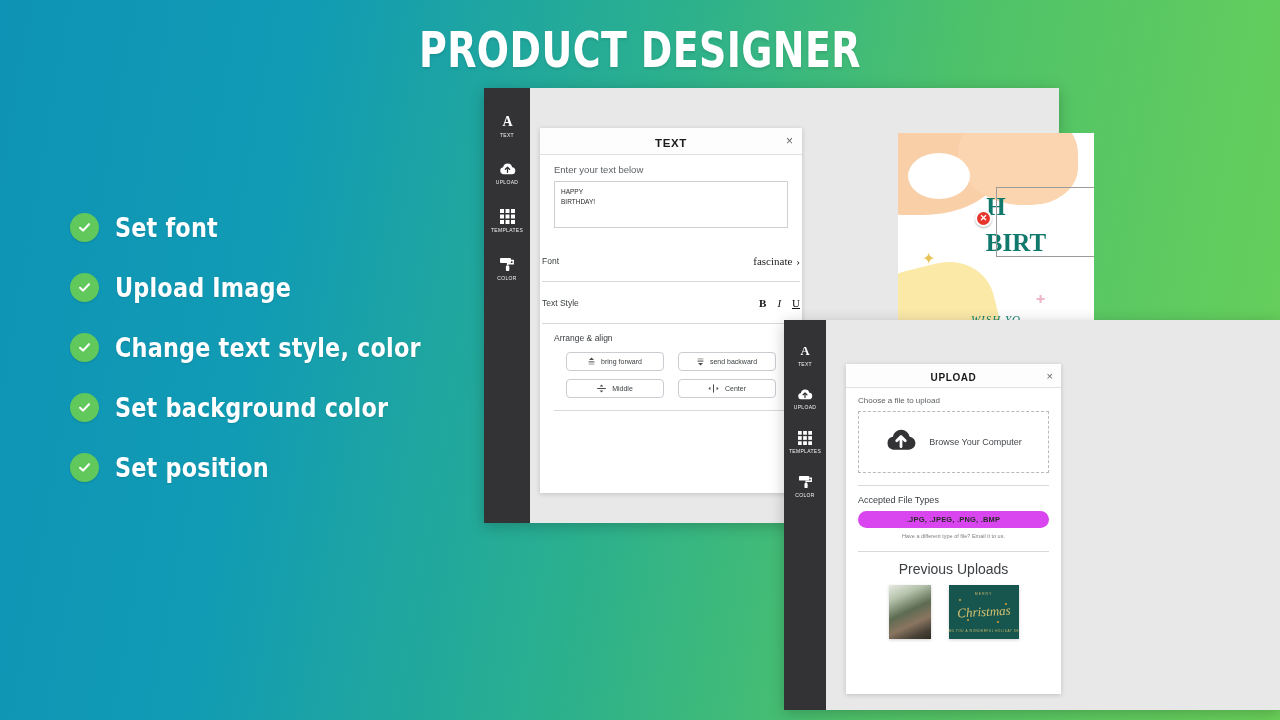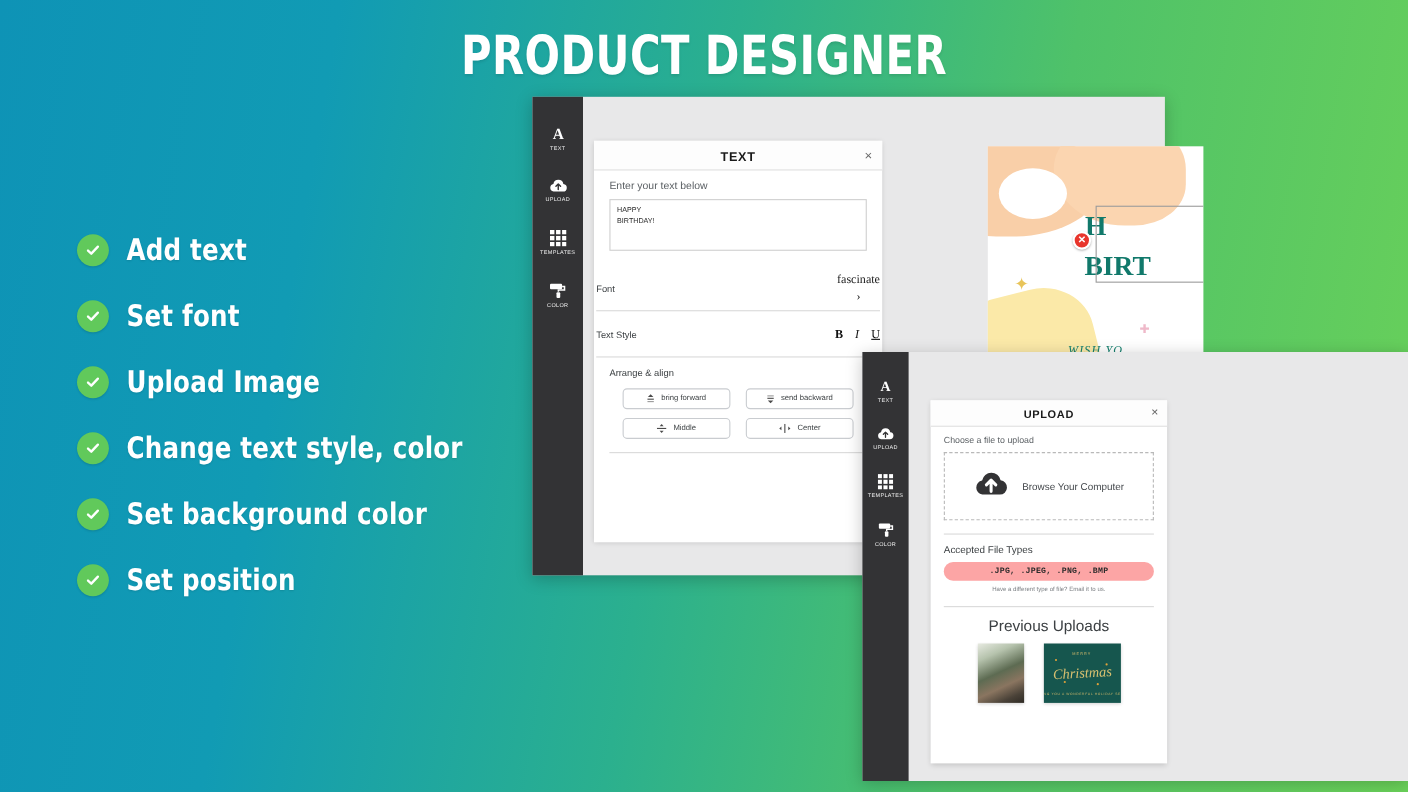--- a/index.html
+++ b/index.html
@@ -168,23 +168,23 @@
   .up-sub { font-size: 8px; margin-bottom: 6px; }
   .dropzone {
     border: 1px dashed #b9b9b9; height: 62px;
     display: flex; align-items: center; justify-content: center; gap: 12px;
     cursor: pointer; background: #fff;
   }
   .dz-text { font-size: 9px; color: #45494d; }
   .up-rule { border-top: 1px solid #d9d9d9; margin: 12px 0 9px 0; }
   .up-h { font-size: 9px; color: #3c4043; margin-bottom: 6px; }
   .pill {
-    background: #fca5a5; border-radius: 11px; height: 17px;
+    background: #d946ef; border-radius: 11px; height: 17px;
     display: flex; align-items: center; justify-content: center;
-    font-size: 7.5px; font-weight: bold; color: #2b2b2b; letter-spacing: 0.2px; font-family: Liberation Mono, monospace;
+    font-size: 7.5px; font-weight: bold; color: #2b2b2b; letter-spacing: 0.2px;
   }
   .pill-note { text-align: center; font-size: 5.5px; color: #7b7f83; margin-top: 5px; }
   .prev-h { text-align: center; font-size: 14px; color: #3c4043; }
   .thumbs { display: flex; justify-content: center; gap: 18px; margin-top: 8px; }
   .thumb { box-shadow: 0 1px 3px rgba(0,0,0,0.18); overflow: hidden; position: relative; cursor: pointer; }
   .thumb-photo { width: 42px; height: 54px; }
   .thumb-card { width: 70px; height: 54px; background: #16564e; }
   .xmas-script {
     position: absolute; left: 50%; top: 50%; transform: translate(-50%,-50%) rotate(-3deg);
     color: #d8c070; font-family: "Liberation Serif", serif; font-style: italic;
@@ -211,28 +211,20 @@
   }
 </style>
 </head>
 <body>
 
 <div id="stage">
 
   <div id="title">PRODUCT DESIGNER</div>
 
   <div id="features">
-    <div class="feature">
-      <span class="check">
-        <svg width="17" height="17" viewBox="0 0 17 17">
-            <path d="M4 8.8 L7 11.6 L13 5.2" stroke="#ffffff" stroke-width="2.1" fill="none" stroke-linecap="round" stroke-linejoin="round"></path>
-          </svg>
-      </span>
-      <span class="feature-label">Add text</span>
-    </div>
     <div class="feature">
       <span class="check">
         <svg width="17" height="17" viewBox="0 0 17 17">
             <path d="M4 8.8 L7 11.6 L13 5.2" stroke="#ffffff" stroke-width="2.1" fill="none" stroke-linecap="round" stroke-linejoin="round"></path>
           </svg>
       </span>
       <span class="feature-label">Set font</span>
     </div>
     <div class="feature">
       <span class="check">
@@ -323,21 +315,21 @@
         <span class="panel-close">×</span>
       </div>
       <div class="tx-body">
         <div class="sublabel tx-sub">Enter your text below</div>
         <textarea class="tx-area" placeholder="Enter your text" style="">HAPPY
 BIRTHDAY!</textarea>
       </div>
 
       <div class="tx-row" style="margin-top:8px;">
         <span class="row-label">Font</span>
-        <span style="display:flex;align-items:center;gap:4px;flex-direction:column;">
+        <span style="display:flex;align-items:center;gap:4px;">
           <span class="tx-fontval">fascinate</span>
           <span class="tx-fontval">›</span>
         </span>
       </div>
 
 
       <div class="tx-row">
         <span class="row-label">Text Style</span>
         <span class="bius">
           <span class="b-b">B</span>

